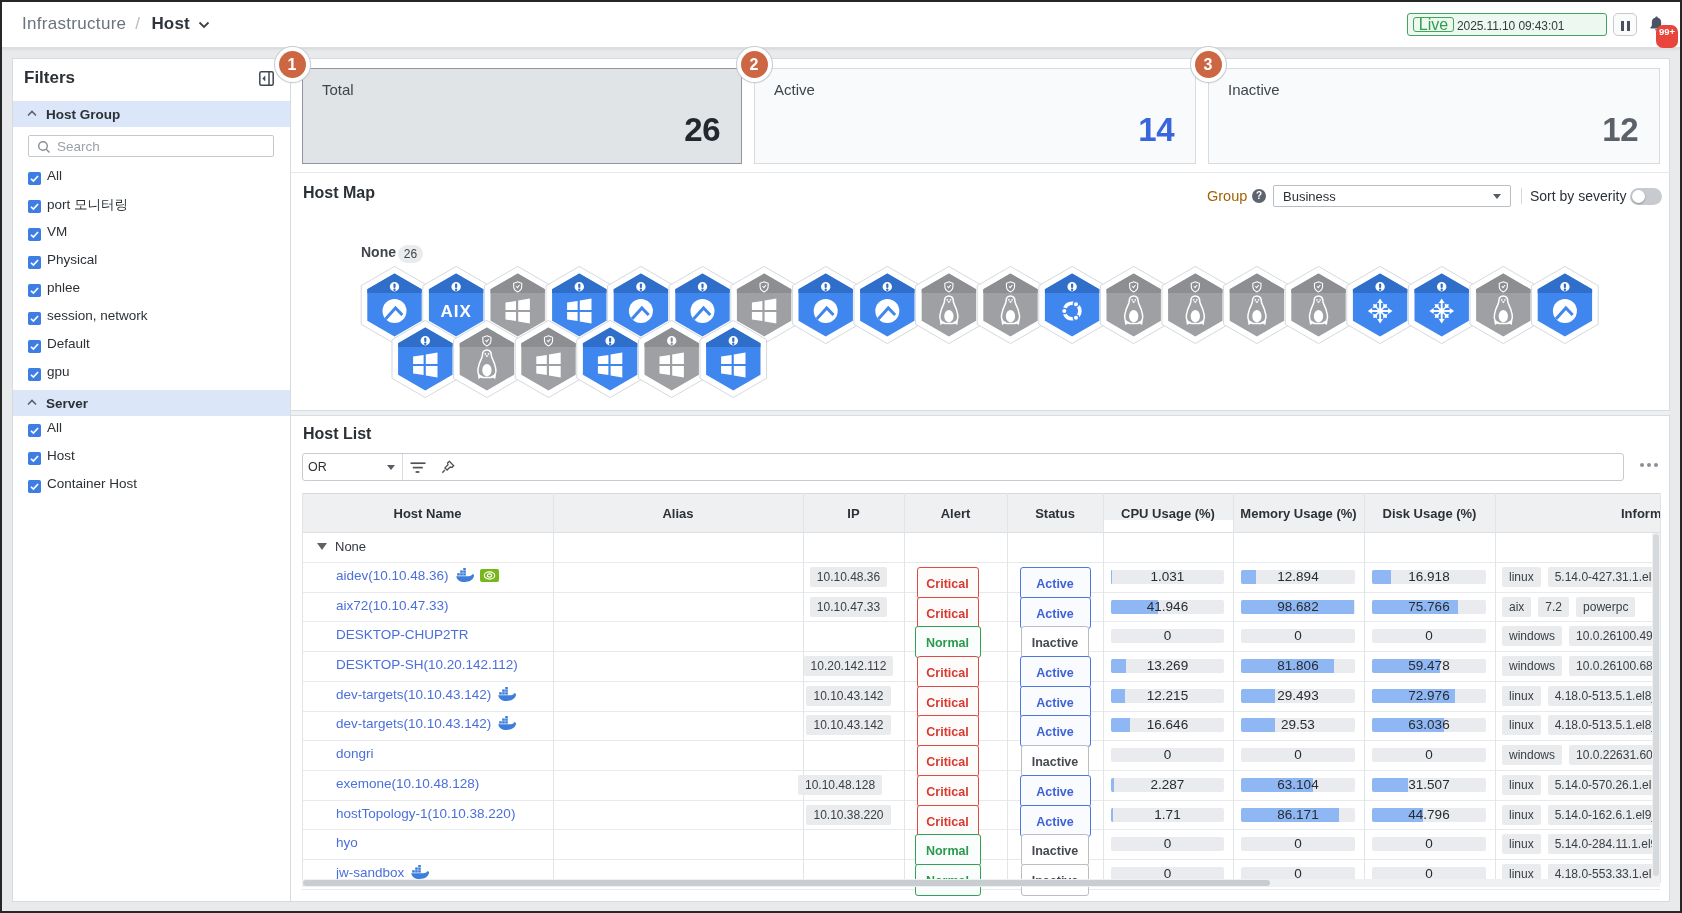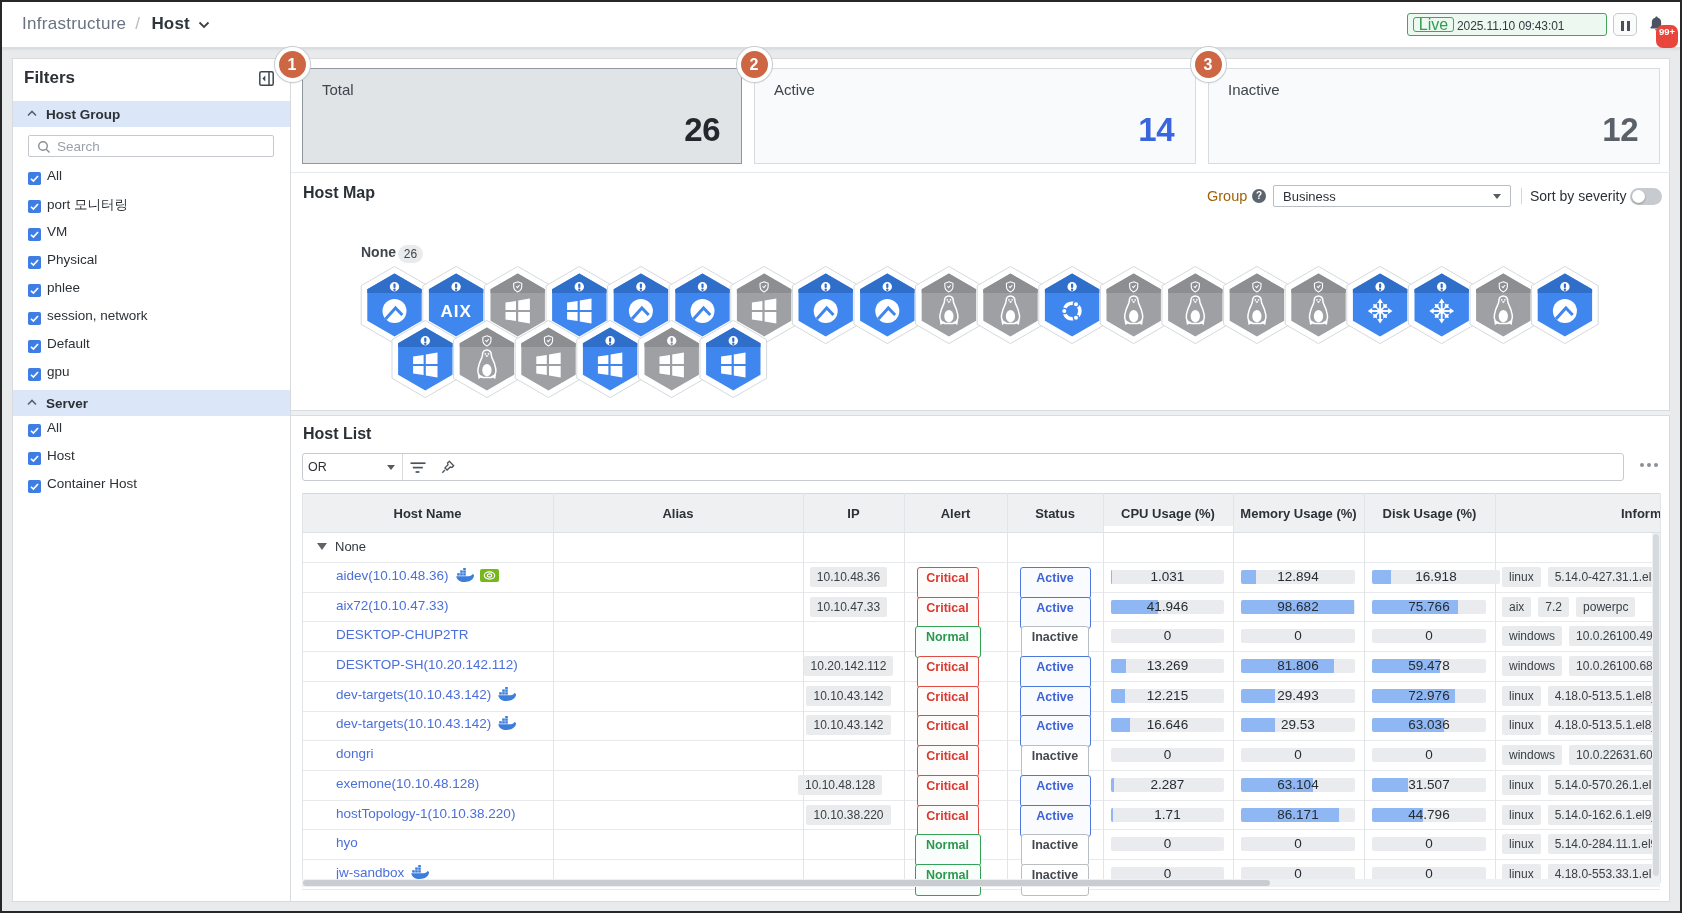--- a/index.html
+++ b/index.html
@@ -2,21 +2,21 @@
 <html><head><meta charset="utf-8"><title>Host</title>
 <style>
 * { margin:0; padding:0; box-sizing:border-box; }
 html,body { width:1682px; height:913px; overflow:hidden; }
 body { font-family:"Liberation Sans", sans-serif; background:#e8eaec; position:relative; }
 .b { position:absolute; }
 .t13 { font-size:13px; }
 .t135 { font-size:13.5px; }
 .th { font-size:13px; font-weight:bold; color:#2c3137; text-align:center; background:#eef0f2; border-top:1px solid #d5d9dc; }
 .gb { display:inline-block; background:#e9ebed; border-radius:2px; font-size:12px; color:#3b4046; padding:3px 7px; line-height:14px; }
-.st { display:inline-block; border-radius:3px; font-size:12.5px; font-weight:bold; padding:2px 0 0 0; height:32px; line-height:17px; background:#fff; }
+.st { display:inline-block; border-radius:3px; font-size:12.5px; font-weight:bold; padding:8px 0 0 0; height:32px; line-height:17px; background:#fff; }
 .cr { border:1px solid #dd4b42; color:#d93a31; width:62px; background:#fefbfb; }
 .nr { border:1px solid #34a156; color:#2c9a4e; width:66px; background:#f9fdfb; }
 .ac { border:1px solid #4b79dd; color:#3e63d6; width:71px; background:#fafbff; }
 .ina { border:1px solid #b9bec3; color:#454a51; width:68px; }
 .bar { height:14px; background:#e9ebee; border-radius:2px; position:absolute; }
 .bar .fill { position:absolute; left:0; top:0; bottom:0; background:#8fb7f3; border-radius:2px 0 0 2px; }
 .bar .bt { position:absolute; left:0; right:0; top:0; line-height:14px; text-align:center; font-size:13.5px; color:#272c31; }
 </style></head>
 <body>
 
@@ -433,21 +433,21 @@
   <span style="width:4px;height:4px;border-radius:50%;background:#8a9097"></span>
   <span style="width:4px;height:4px;border-radius:50%;background:#8a9097"></span>
   <span style="width:4px;height:4px;border-radius:50%;background:#8a9097"></span>
 </div>
 
 <div class="b th" style="left:302px;top:493px;width:251px;height:39px;line-height:39px">Host Name</div>
 <div class="b th" style="left:553px;top:493px;width:250px;height:39px;line-height:39px">Alias</div>
 <div class="b th" style="left:803px;top:493px;width:101px;height:39px;line-height:39px">IP</div>
 <div class="b th" style="left:904px;top:493px;width:103px;height:39px;line-height:39px">Alert</div>
 <div class="b th" style="left:1007px;top:493px;width:96px;height:39px;line-height:39px">Status</div>
-<div class="b th" style="left:1103px;top:493px;width:130px;height:33px;line-height:39px">CPU Usage (%)</div>
+<div class="b th" style="left:1103px;top:493px;width:130px;height:27px;line-height:39px">CPU Usage (%)</div>
 <div class="b th" style="left:1233px;top:493px;width:131px;height:39px;line-height:39px">Memory Usage (%)</div>
 <div class="b th" style="left:1364px;top:493px;width:131px;height:39px;line-height:39px">Disk Usage (%)</div>
 <div class="b th" style="left:1495px;top:493px;width:165px;height:39px;line-height:39px;text-align:left;text-indent:126px;overflow:hidden">Information</div>
 <div class="b" style="left:302px;top:532px;width:1358px;height:1px;background:#dde0e3"></div>
 <div class="b" style="left:302px;top:562.0px;width:1358px;height:1px;background:#e7e9ec"></div>
 <div class="b" style="left:302px;top:591.7px;width:1358px;height:1px;background:#e7e9ec"></div>
 <div class="b" style="left:302px;top:621.4px;width:1358px;height:1px;background:#e7e9ec"></div>
 <div class="b" style="left:302px;top:651.1px;width:1358px;height:1px;background:#e7e9ec"></div>
 <div class="b" style="left:302px;top:680.8px;width:1358px;height:1px;background:#e7e9ec"></div>
 <div class="b" style="left:302px;top:710.5px;width:1358px;height:1px;background:#e7e9ec"></div>
@@ -490,21 +490,21 @@
 <div class="b" style="left:896px;width:103px;top:566.9px;text-align:center"><span class="st cr">Critical</span></div>
 <div class="b" style="left:1007px;width:96px;top:566.9px;text-align:center"><span class="st ac">Active</span></div>
 <div class="b bar" style="left:1111px;top:569.9px;width:113px">
     <div class="fill" style="width:1.2px"></div>
     <div class="bt">1.031</div>
   </div>
 <div class="b bar" style="left:1241px;top:569.9px;width:114px">
     <div class="fill" style="width:14.7px"></div>
     <div class="bt">12.894</div>
   </div>
-<div class="b bar" style="left:1372px;top:569.9px;width:128px">
+<div class="b bar" style="left:1372px;top:569.9px;width:114px">
     <div class="fill" style="width:19.3px"></div>
     <div class="bt">16.918</div>
   </div>
 <div class="b" style="left:1502px;top:566.9px;width:152px;overflow:hidden;white-space:nowrap"><span class="gb" style="margin-right:7px">linux</span><span class="gb" style="margin-right:7px">5.14.0-427.31.1.el9_4.</span></div>
 <div class="b t135" style="left:336px;top:597.6px;color:#4b6fdb;white-space:nowrap">aix72(10.10.47.33)</div>
 <div class="b" style="left:798px;width:101px;top:596.6px;text-align:center"><span class="gb">10.10.47.33</span></div>
 <div class="b" style="left:896px;width:103px;top:596.6px;text-align:center"><span class="st cr">Critical</span></div>
 <div class="b" style="left:1007px;width:96px;top:596.6px;text-align:center"><span class="st ac">Active</span></div>
 <div class="b bar" style="left:1111px;top:599.6px;width:113px">
     <div class="fill" style="width:47.4px"></div>

